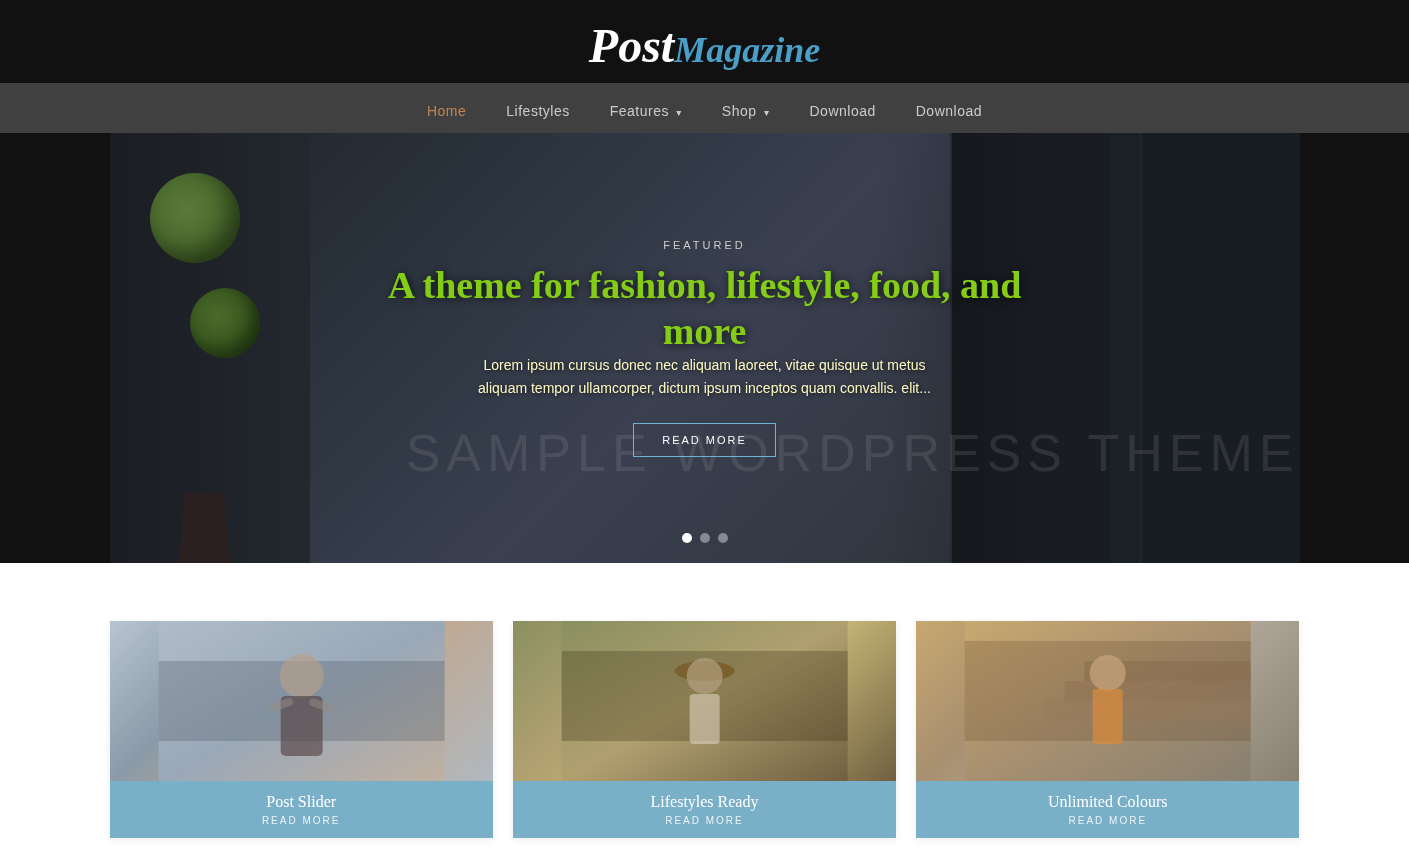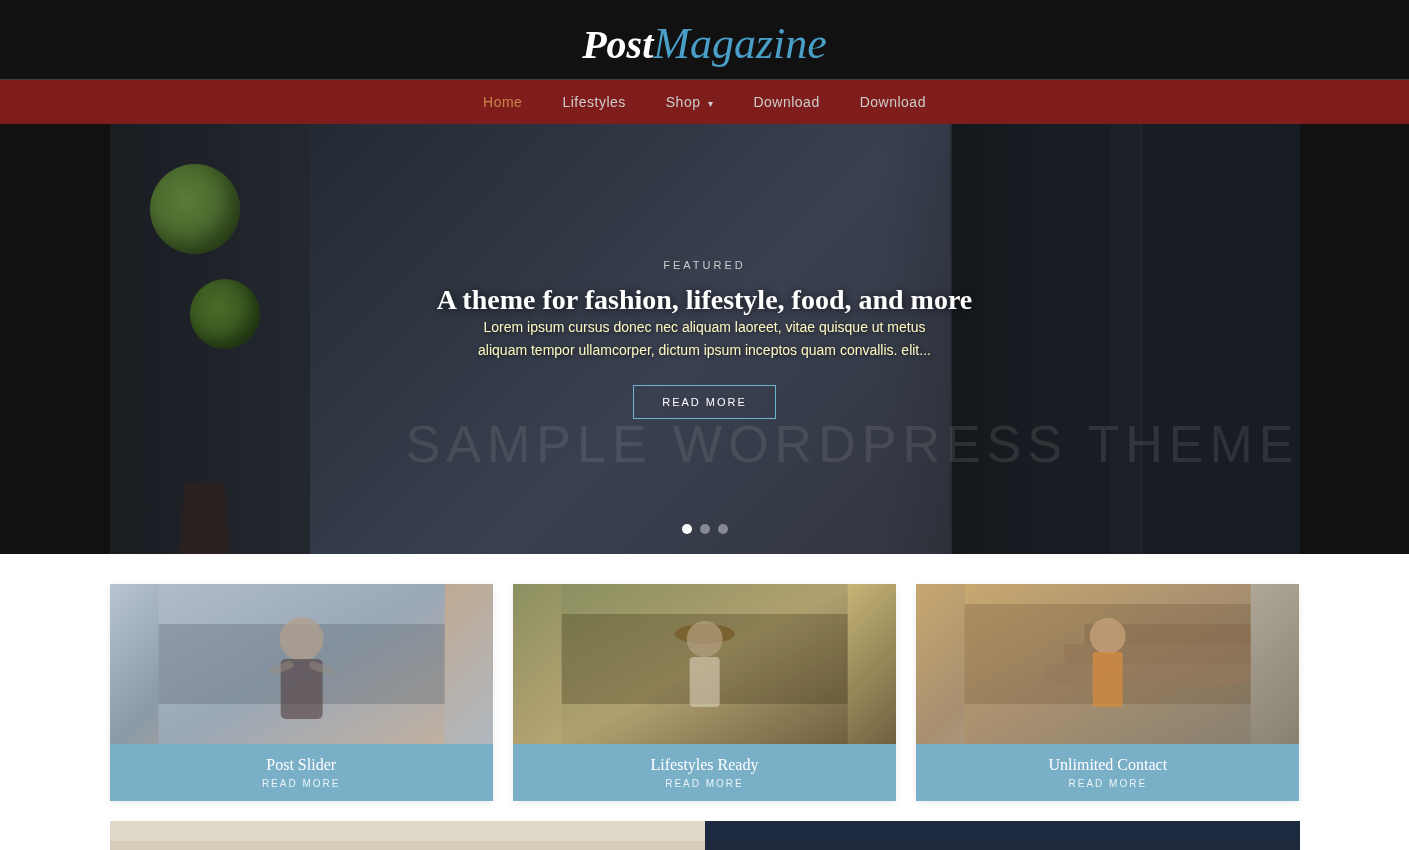--- a/index.html
+++ b/index.html
@@ -12,48 +12,48 @@
     
     .site-header {
       background: #111;
       padding: 18px 0 0 0;
       text-align: center;
     }
     .site-logo {
       margin-bottom: 10px;
     }
     .logo-post {
-      font-size: 40px;
+      font-size: 48px;
       font-style: italic;
       color: #fff;
       font-family: Georgia, serif;
       font-weight: bold;
     }
     .logo-magazine {
-      font-size: 44px;
+      font-size: 36px;
       font-style: italic;
       color: #4a9fc8;
       font-family: Georgia, serif;
-      font-weight: normal;
+      font-weight: bold;
     }
     .logo-blogging {
       display: block;
       font-size: 12px;
       letter-spacing: 4px;
       color: #aaa;
       font-family: Arial, sans-serif;
       font-style: normal;
       font-weight: normal;
       margin-top: -4px;
     }
 
     
     .site-nav {
-      background: #7f1d1d;
-      border-top: 1px solid #404040;
+      background: #404040;
+      border-top: 6px solid #404040;
       padding: 0;
     }
     .nav-list {
       list-style: none;
       display: flex;
       justify-content: center;
       gap: 0;
     }
     .nav-list li a {
       display: block;
@@ -156,22 +156,22 @@
     }
     .hero-featured {
       font-family: Arial, sans-serif;
       font-size: 11px;
       letter-spacing: 3px;
       color: #ccc;
       margin-bottom: 12px;
       text-transform: uppercase;
     }
     .hero-title {
-      font-size: 28px;
-      color: #ffffff;
+      font-size: 38px;
+      color: #84cc16;
       font-family: Georgia, serif;
       font-weight: bold;
       line-height: 1.2;
       max-width: 700px;
       text-shadow: 1px 1px 8px rgba(0,0,0,0.7);
     }
     .hero-desc {
       font-size: 14px;
       color: #fef9c3;
       font-family: Arial, sans-serif;
@@ -233,20 +233,21 @@
       margin: 0 auto;
       display: flex;
       gap: 20px;
       justify-content: space-between;
     }
     .card {
       flex: 1;
       background: #22c55e;
       overflow: hidden;
       box-shadow: 0 2px 8px rgba(0,0,0,0.08);
+      margin-top: 28px;
     }
     .card-img {
       width: 100%;
       height: 160px;
       overflow: hidden;
       position: relative;
     }
     
     .card-img-1 {
       background: linear-gradient(135deg, #b8c5d0 0%, #8a9aa8 30%, #c0a890 60%, #b0b8c0 100%);
@@ -302,20 +303,23 @@
     <span class="logo-post">Post</span><span class="logo-magazine">Magazine</span>
   </div>
 
   <nav class="site-nav">
     <ul class="nav-list">
       <li>
         <a href="#" class="active">Home</a>
       </li>
       <li>
         <a href="#">Lifestyles</a>
+      </li>
+      <li>
+        <a href="#">Features <span class="chevron">▾</span></a>
       </li>
       <li>
         <a href="#">Shop <span class="chevron">▾</span></a>
       </li>
       <li>
         <a href="#">Download</a>
       </li>
       <li>
         <a href="#">Download</a>
       </li>
@@ -426,21 +430,21 @@
 
           <rect x="100" y="60" width="186" height="20" fill="rgba(140,110,80,0.4)"></rect>
           <rect x="120" y="40" width="166" height="20" fill="rgba(130,100,70,0.4)"></rect>
           <rect x="80" y="80" width="206" height="20" fill="rgba(150,120,90,0.4)"></rect>
 
           <ellipse cx="143" cy="52" rx="18" ry="18" fill="rgba(195,160,120,0.8)"></ellipse>
           <rect x="128" y="68" width="30" height="55" rx="3" fill="rgba(220,140,60,0.7)"></rect>
         </svg>
       </div>
       <div class="card-footer">
-        <div class="card-title">Unlimited Contact</div>
+        <div class="card-title">Unlimited Colours</div>
         <div class="card-read-more">READ MORE</div>
       </div>
     </div>
 
   </div>
 
   <div class="preview-row" style="margin-top:20px;">
     <div class="preview-item-1" style="height:100px;">
       <svg width="100%" height="100" viewBox="0 0 595 100" xmlns="http://www.w3.org/2000/svg">
         <rect width="595" height="100" fill="#e0d8c8"></rect>

